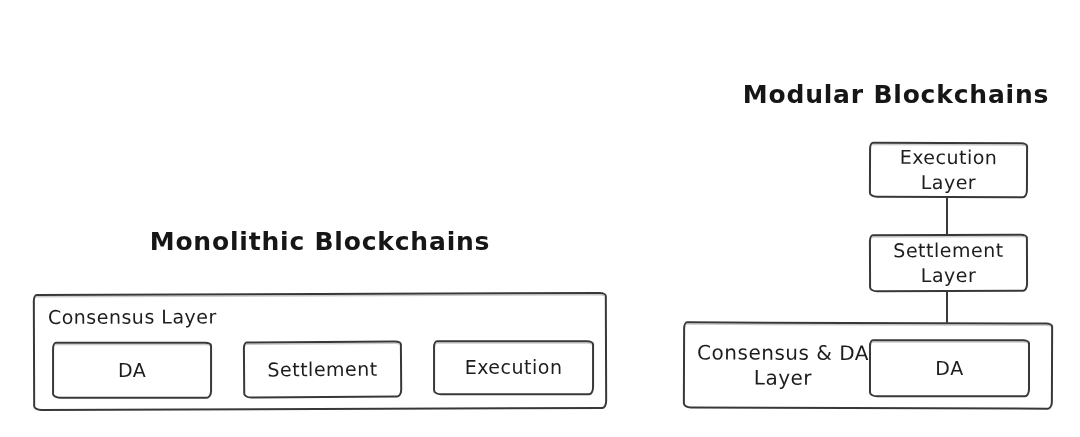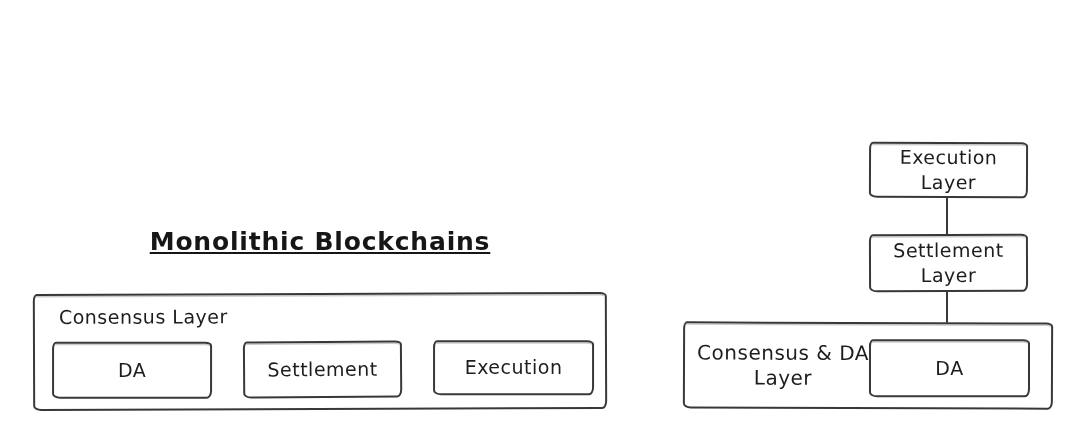--- a/index.html
+++ b/index.html
@@ -51,39 +51,40 @@
     border-radius: 1px;
   }
   .r-pos { transform: rotate(0.2deg); }
   .r-neg { transform: rotate(-0.2deg); }
 </style>
 </head>
 <body>
 
 <div id="canvas">
 
-  <div class="abs title" style="left:120px; top:227px; width:400px;text-decoration:underline;">Monolithic Blockchains</div>
+  <div class="abs title" style="left:120px; top:227px; width:400px;">Monolithic Blockchains</div>
 
   <div class="abs sketch-box r-neg" style="left:33px; top:293px; width:574px; height:117px;">
 
-    <span class="abs corner-label" style="left:24px; top:10px;">Consensus Layer</span>
+    <span class="abs corner-label" style="left:13px; top:10px;">Consensus Layer</span>
 
     <div class="abs sketch-box r-pos" style="left:17px; top:46px; width:160px; height:57px;">
       <span class="box-label">DA</span>
     </div>
 
     <div class="abs sketch-box r-neg" style="left:208px; top:46px; width:159px; height:57px;">
       <span class="box-label">Settlement</span>
     </div>
 
     <div class="abs sketch-box r-pos" style="left:398px; top:46px; width:161px; height:55px;">
       <span class="box-label">Execution</span>
     </div>
   </div>
 
+  <div class="abs title" style="left:716px; top:80px; width:360px;">Modular Blockchains</div>
 
   <div class="abs sketch-box r-pos" style="left:869px; top:142px; width:159px; height:56px;">
     <span class="box-label">Execution</span>
     <span class="box-label">Layer</span>
   </div>
 
   <div class="abs connector" style="left:946px; top:197px; height:38px;"></div>
 
   <div class="abs sketch-box r-neg" style="left:869px; top:234px; width:159px; height:58px;">
     <span class="box-label">Settlement</span>

